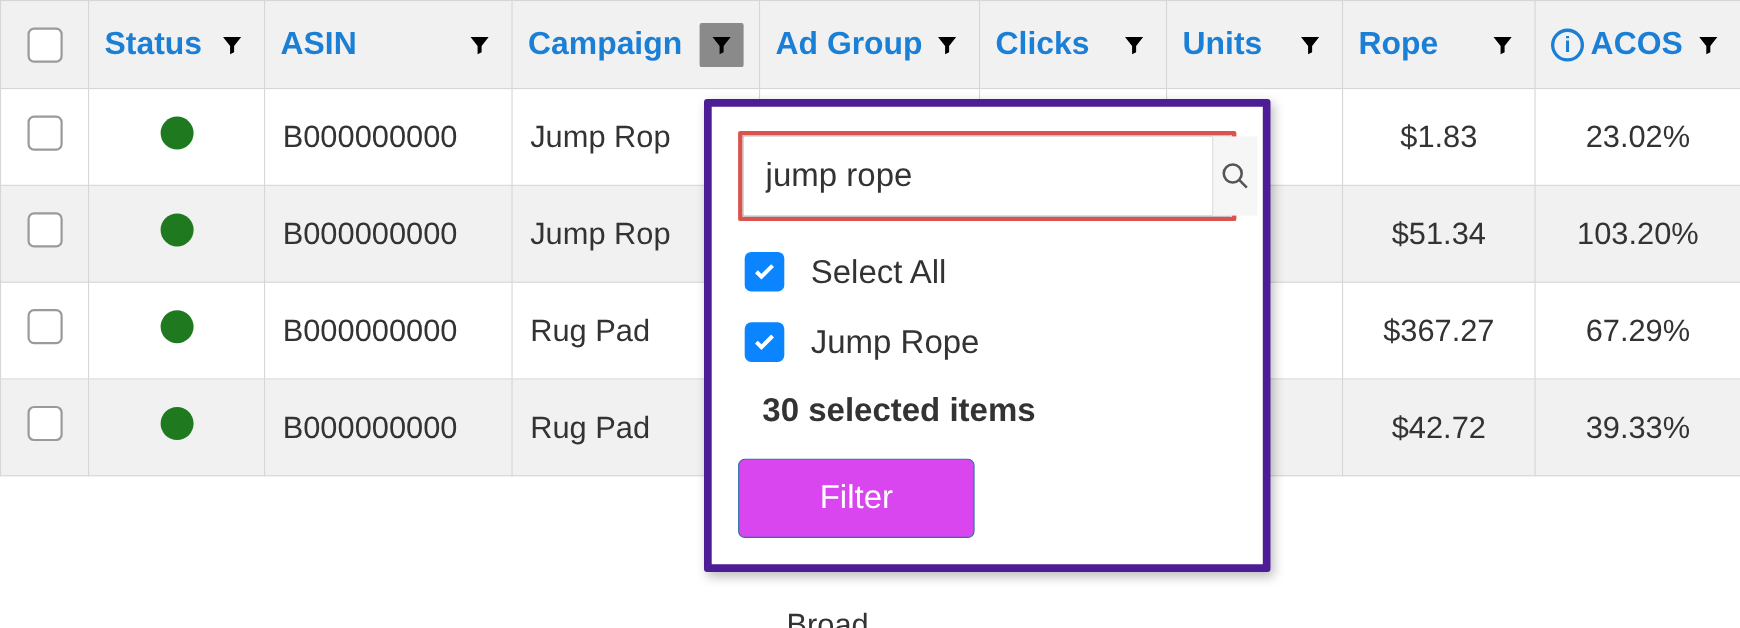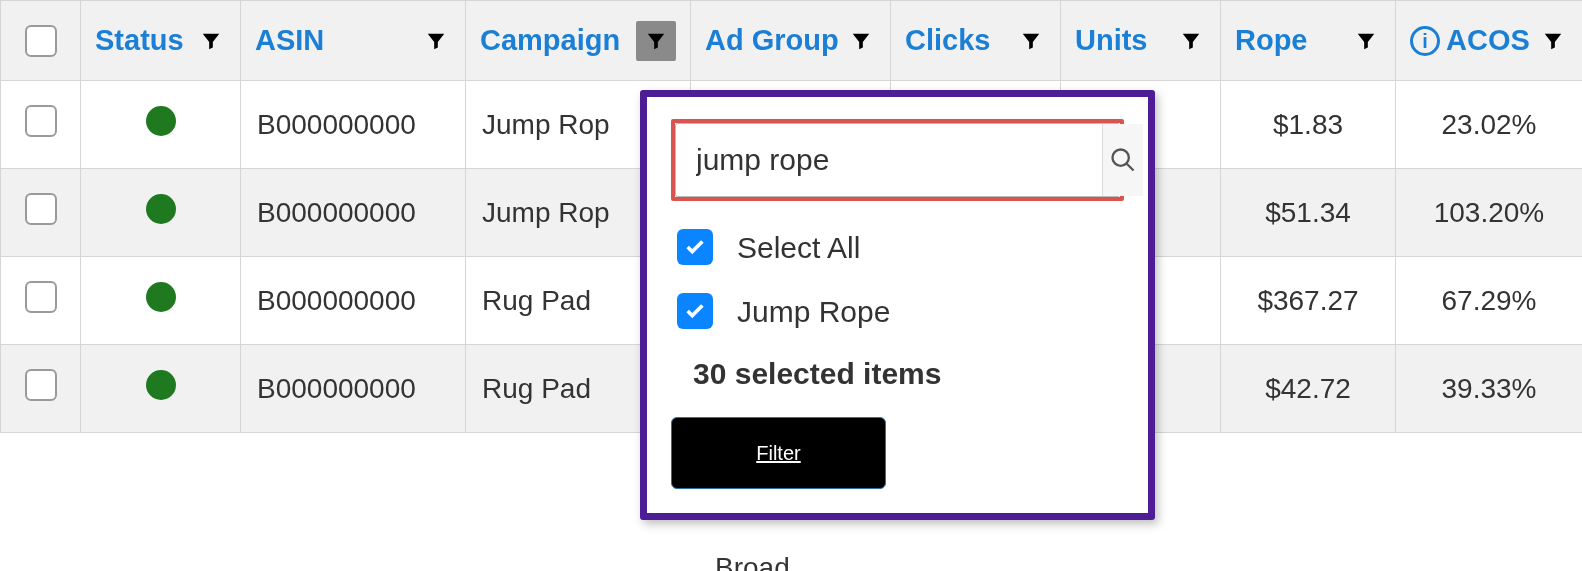--- a/index.html
+++ b/index.html
@@ -159,27 +159,26 @@
   .sel-count {
     margin-top: 28px;
     padding-left: 22px;
     font-size: 30px;
     font-weight: 700;
     color: #333;
   }
   .filter-btn {
     margin-top: 26px;
     width: 215px; height: 72px;
-    background: #000000;
+    background: #d946ef;
     color: #fff;
     border: 1px solid #2e6fa6;
     border-radius: 6px;
-    font-size: 20px;
+    font-size: 30px;
     cursor: pointer;
-    text-decoration: underline;
   }
   .under-text {
     position: absolute;
     left: 715px;
     top: 552px;
     font-size: 28px;
     color: #333;
     z-index: 1;
   }
   .container { position: relative; width: 1582px; height: 571px; overflow: hidden; }

